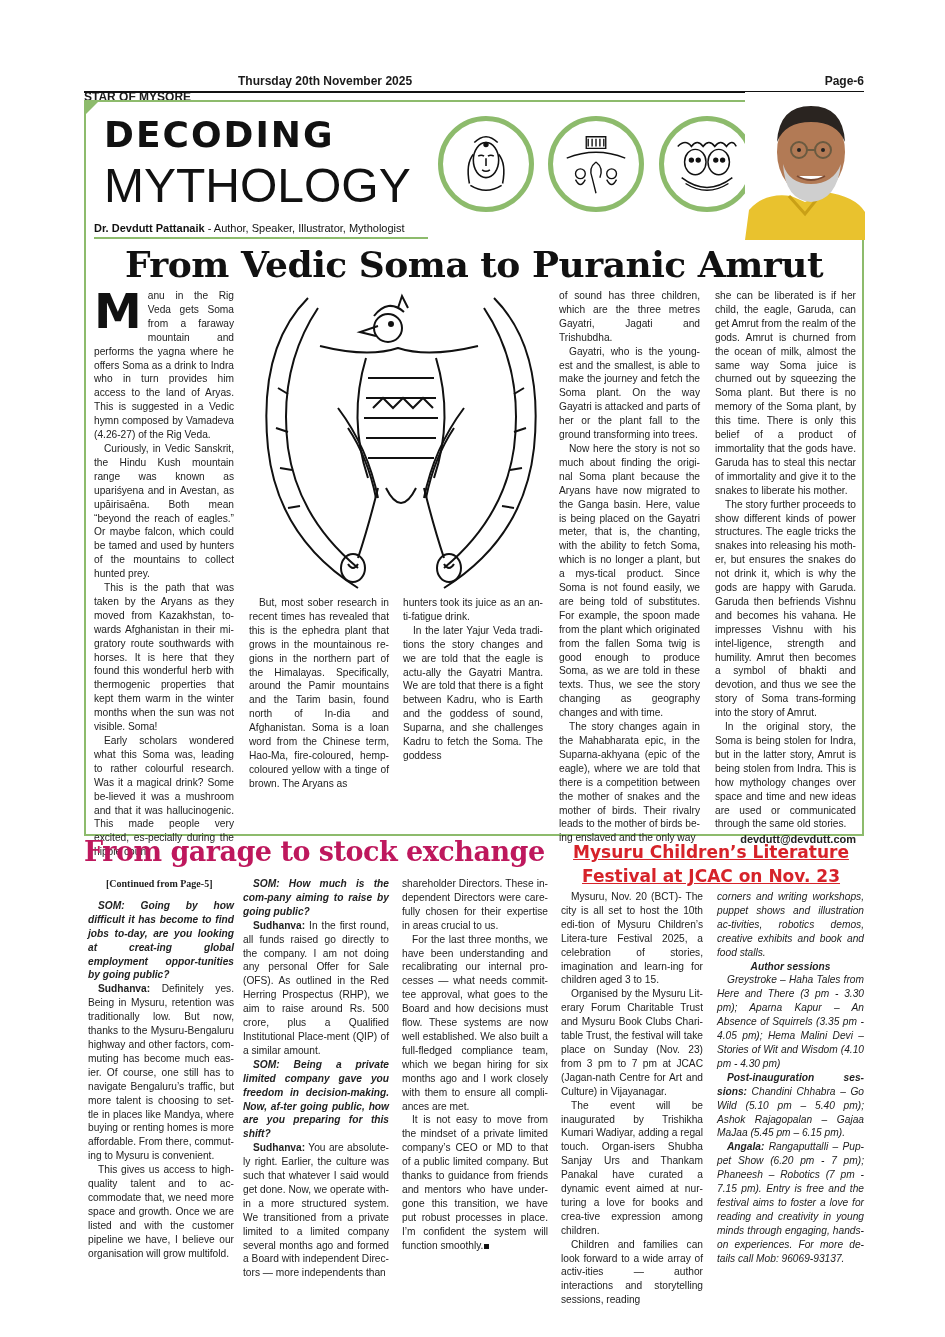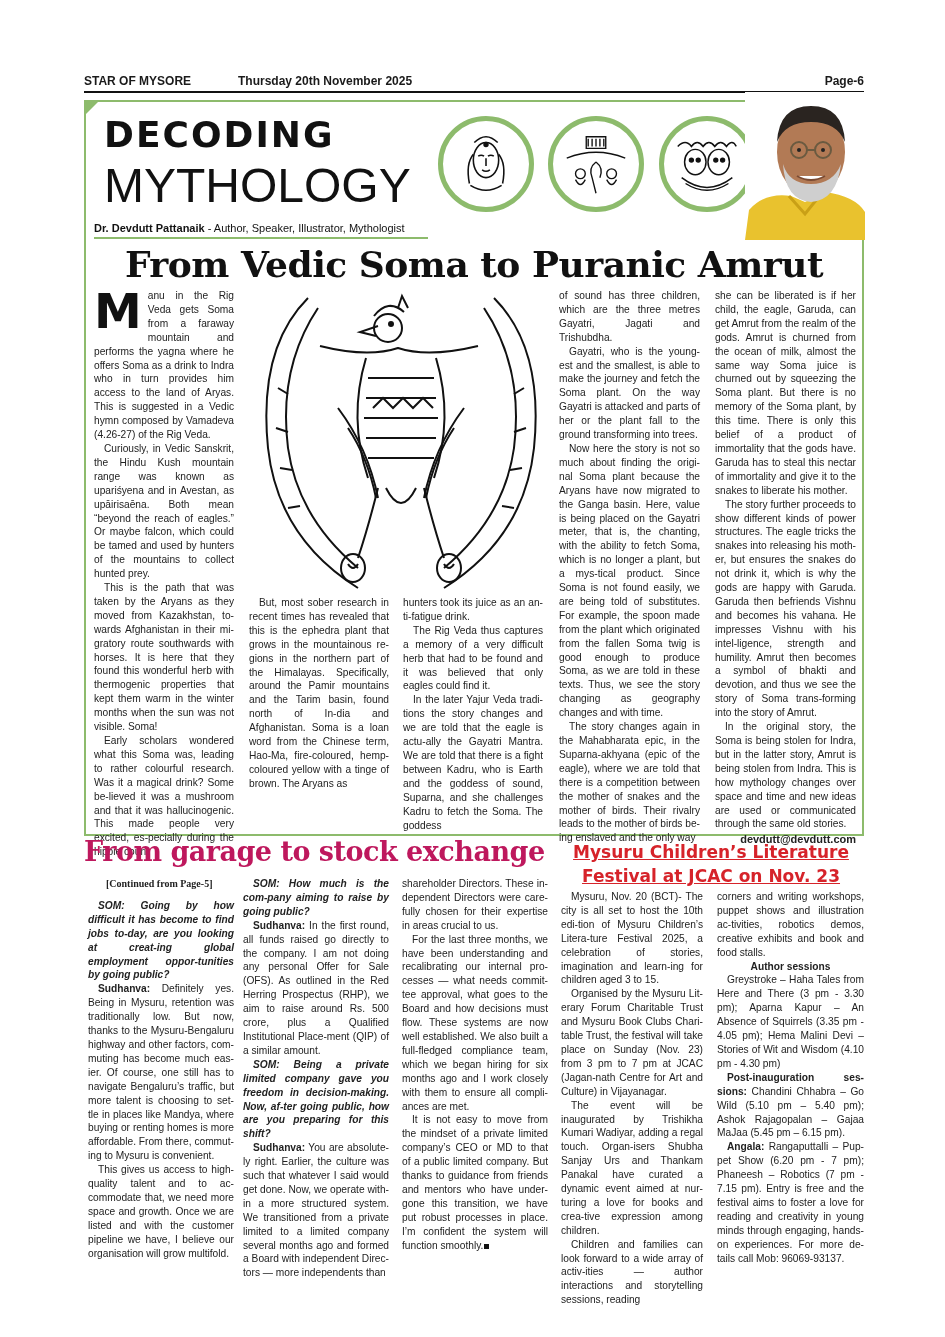--- a/index.html
+++ b/index.html
@@ -1,20 +1,20 @@
 <!DOCTYPE html>
 <html><head>
 <meta charset="utf-8">
 <style>
   * { box-sizing: border-box; margin: 0; padding: 0; }
   html, body { width: 945px; height: 1337px; background: #ffffff; overflow: hidden; }
   body { position: relative; font-family: "Liberation Sans", sans-serif; color: #1a1a1a; }
 
   .masthead { position: absolute; left: 84px; top: 74px; width: 780px; height: 18px; font-family: "Liberation Sans", sans-serif; font-weight: bold; font-size: 12px; }
-  .masthead .paper { position: absolute; left: 0; top: 0; }
+  .masthead .paper { position: absolute; left: 0; top: 16px; }
   .masthead .date { position: absolute; left: 154px; top: 0; }
   .masthead .page { position: absolute; right: 0; top: 0; }
   .masthead-rule { position: absolute; left: 84px; top: 91px; width: 780px; height: 2px; background: #111; }
 
   .feature-box { position: absolute; left: 84px; top: 100px; width: 780px; height: 736px; border: 2.5px solid #8dbb6c; }
   .corner-tri { position: absolute; left: 84px; top: 100px; width: 0; height: 0; border-top: 16px solid #8dbb6c; border-right: 16px solid transparent; }
 
   .col-title-decoding { position: absolute; left: 104px; top: 114px; font-family: "DejaVu Sans", sans-serif; font-weight: bold; font-size: 36px; letter-spacing: 2px; color: #111; }
   .col-title-mythology { position: absolute; left: 104px; top: 158px; font-family: "Liberation Sans", sans-serif; font-size: 48px; line-height: 56px; color: #111; letter-spacing: 0px; }
   .byline { position: absolute; left: 94px; top: 222px; font-size: 11px; color: #111; }
@@ -150,21 +150,20 @@
     <path d="M100 276 q5 8 10 0 M196 276 q5 8 10 0"></path>
   </svg>
 </div>
 
 <div class="col" style="left:249px; top:596px; width:140px;">
   <p>But, most sober research in recent times has revealed that this is the ephedra plant that grows in the mountainous re-gions in the northern part of the Himalayas. Specifically, around the Pamir mountains and the Tarim basin, found north of In-dia and Afghanistan. Soma is a loan word from the Chinese term, Hao-Ma, fire-coloured, hemp-coloured yellow with a tinge of brown. The Aryans as</p>
 </div>
 
 <div class="col" style="left:403px; top:596px; width:140px;">
   <p class="noindent">hunters took its juice as an an-ti-fatigue drink.</p>
-  <p>The Rig Veda thus captures a memory of a very difficult herb that had to be found and it was believed that only eagles could find it.</p>
   <p>In the later Yajur Veda tradi-tions the story changes and we are told that the eagle is actu-ally the Gayatri Mantra. We are told that there is a fight between Kadru, who is Earth and the goddess of sound, Suparna, and she challenges Kadru to fetch the Soma. The goddess</p>
 </div>
 
 <div class="col" style="left:559px; top:289px; width:141px;">
   <p class="noindent">of sound has three children, which are the three metres Gayatri, Jagati and Trishubdha.</p>
   <p>Gayatri, who is the young-est and the smallest, is able to make the journey and fetch the Soma plant. On the way Gayatri is attacked and parts of her or the plant fall to the ground transforming into trees.</p>
   <p>Now here the story is not so much about finding the origi-nal Soma plant because the Aryans have now migrated to the Ganga basin. Here, value is being placed on the Gayatri meter, that is, the chanting, with the ability to fetch Soma, which is no longer a plant, but a mys-tical product. Since Soma is not found easily, we are being told of substitutes. For example, the spoon made from the plant which originated from the fallen Soma twig is good enough to produce Soma, as we are told in these texts. Thus, we see the story changing as geography changes and with time.</p>
   <p>The story changes again in the Mahabharata epic, in the Suparna-akhyana (epic of the eagle), where we are told that there is a competition between the mother of snakes and the mother of birds. Their rivalry leads to the mother of birds be-ing enslaved and the only way</p>
 </div>
 
@@ -202,19 +201,19 @@
   <div>Festival at JCAC on Nov. 23</div>
 </div>
 
 <div class="col" style="left:561px; top:890px; width:142px;">
   <p>Mysuru, Nov. 20 (BCT)- The city is all set to host the 10th edi-tion of Mysuru Children’s Litera-ture Festival 2025, a celebration of stories, imagination and learn-ing for children aged 3 to 15.</p>
   <p>Organised by the Mysuru Lit-erary Forum Charitable Trust and Mysuru Book Clubs Chari-table Trust, the festival will take place on Sunday (Nov. 23) from 3 pm to 7 pm at JCAC (Jagan-nath Centre for Art and Culture) in Vijayanagar.</p>
   <p>The event will be inaugurated by Trishikha Kumari Wadiyar, adding a regal touch. Organ-isers Shubha Sanjay Urs and Thankam Panakal have curated a dynamic event aimed at nur-turing a love for books and crea-tive expression among children.</p>
   <p>Children and families can look forward to a wide array of activ-ities — author interactions and storytelling sessions, reading</p>
 </div>
 
-<div class="col" style="left:717px; top:890px; width:147px;">
+<div class="col" style="left:717px; top:890px; width:147px;font-style:italic;">
   <p class="noindent">corners and writing workshops, puppet shows and illustration ac-tivities, robotics demos, creative exhibits and book and food stalls.</p>
   <p class="subhead">Author sessions</p>
   <p>Greystroke – Haha Tales from Here and There (3 pm - 3.30 pm); Aparna Kapur – An Absence of Squirrels (3.35 pm - 4.05 pm); Hema Malini Devi – Stories of Wit and Wisdom (4.10 pm - 4.30 pm)</p>
   <p><span class="speaker">Post-inauguration ses-sions:</span><span> Chandini Chhabra – Go Wild (5.10 pm – 5.40 pm); Ashok Rajagopalan – Gajaa MaJaa (5.45 pm – 6.15 pm).</span></p>
   <p><span class="speaker">Angala:</span><span> Rangaputtalli – Pup-pet Show (6.20 pm - 7 pm); Phaneesh – Robotics (7 pm - 7.15 pm). Entry is free and the festival aims to foster a love for reading and creativity in young minds through engaging, hands-on experiences. For more de-tails call Mob: 96069-93137.</span></p>
 </div>
 
 </body></html>

